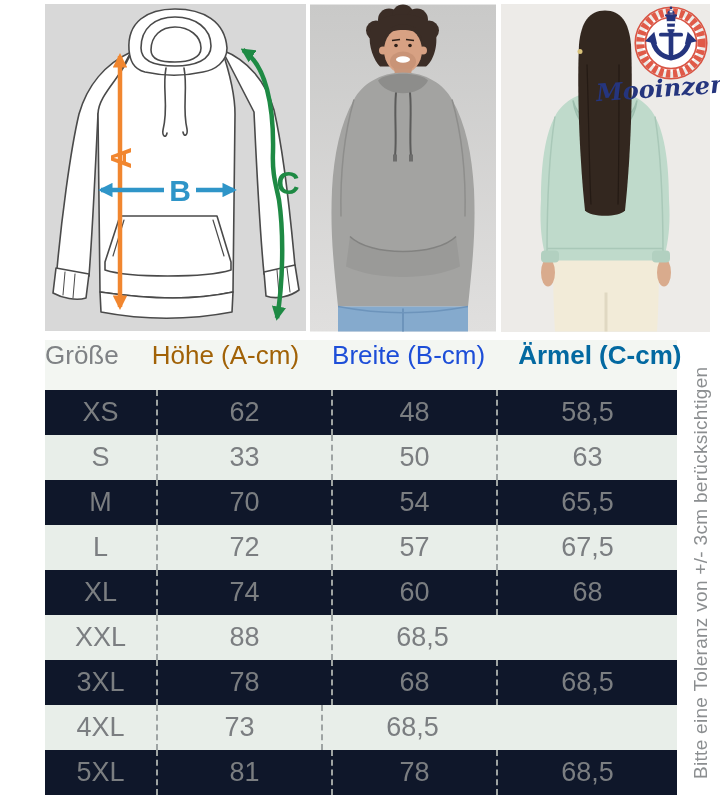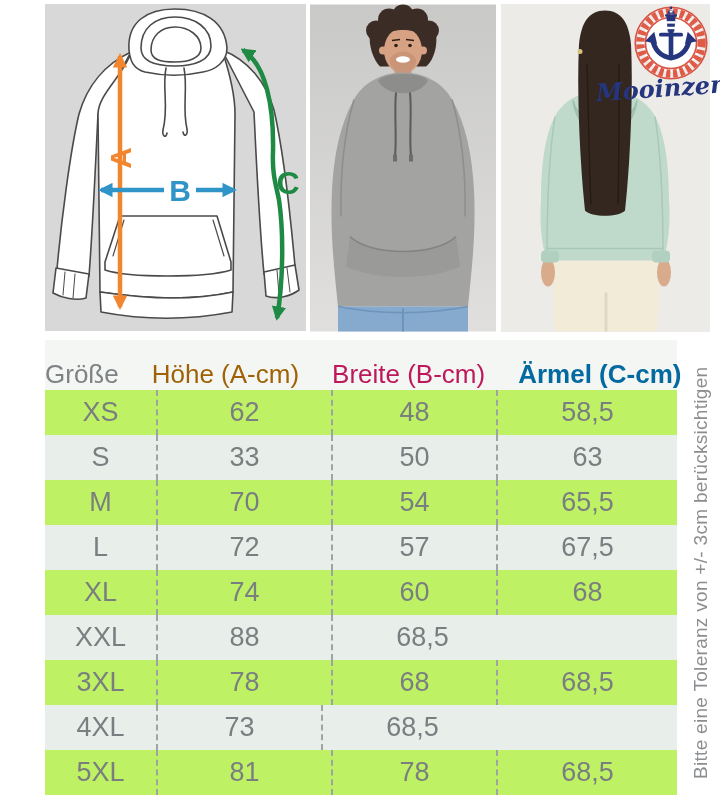--- a/index.html
+++ b/index.html
@@ -21,31 +21,31 @@
   .logo{position:absolute;left:628px;top:4px;width:86px;height:78px;}
   .logo svg{display:block;width:100%;height:100%;}
   .logo-text{
     position:absolute;left:596px;top:74px;width:124px;text-align:center;
     font-family:"DejaVu Serif", serif;font-style:italic;font-weight:700;
     font-size:24px;color:#25357e;transform:rotate(-4deg);
   }
 
   
   .size-table{position:absolute;left:45px;top:340px;width:632px;}
-  .thead{display:flex;height:50px;align-items:flex-end;background:#f3f6f2;gap:33px;}
+  .thead{display:flex;height:50px;align-items:flex-start;background:#f3f6f2;gap:33px;}
   .th{font-size:26px;text-align:center;white-space:nowrap;}
   .c0{width:113px;}
   .c1{width:175px;}
   .c2{width:165px;}
   .c3{width:179px;}
   .th.c0{color:#7f8285;}
   .th.c1{color:#a16207;}
-  .th.c2{color:#be185d;}
+  .th.c2{color:#1d4ed8;}
   .th.c3{color:#0369a1;font-weight:bold;}
-  .tr{display:flex;height:45px;align-items:center;background:#bef264;
+  .tr{display:flex;height:45px;align-items:center;background:#0f172a;
       font-size:27px;color:#7b7e81;}
   .tr.alt{background:#e8eee9;}
   .td{text-align:center;line-height:45px;height:45px;box-sizing:border-box;}
   .td.c0,.td.c1,.td.c2{border-right:2px dashed #9ea4a3;}
 
   
   .tolerance{
     position:absolute;left:686px;top:338px;width:30px;height:470px;
     writing-mode:vertical-rl;transform:rotate(180deg);
     display:flex;align-items:center;justify-content:center;

